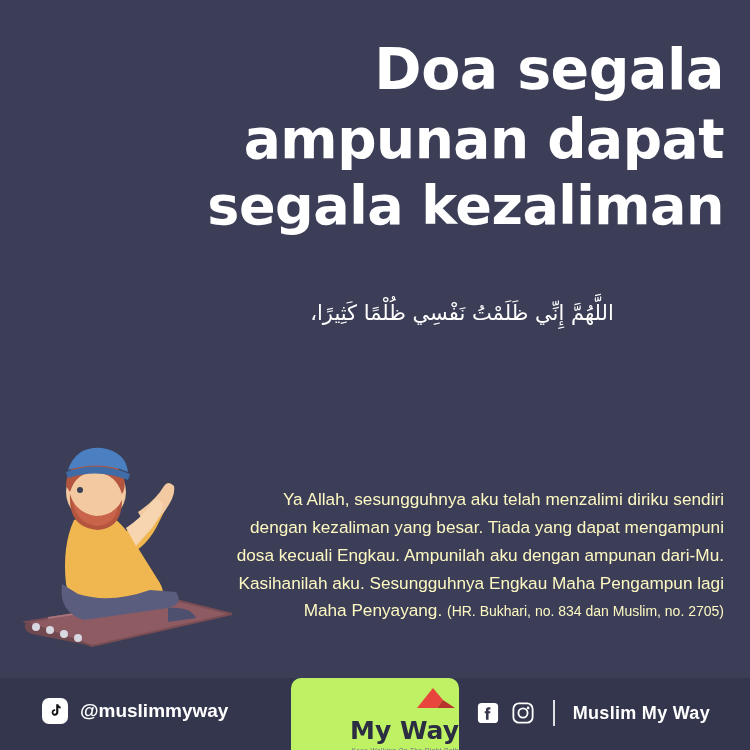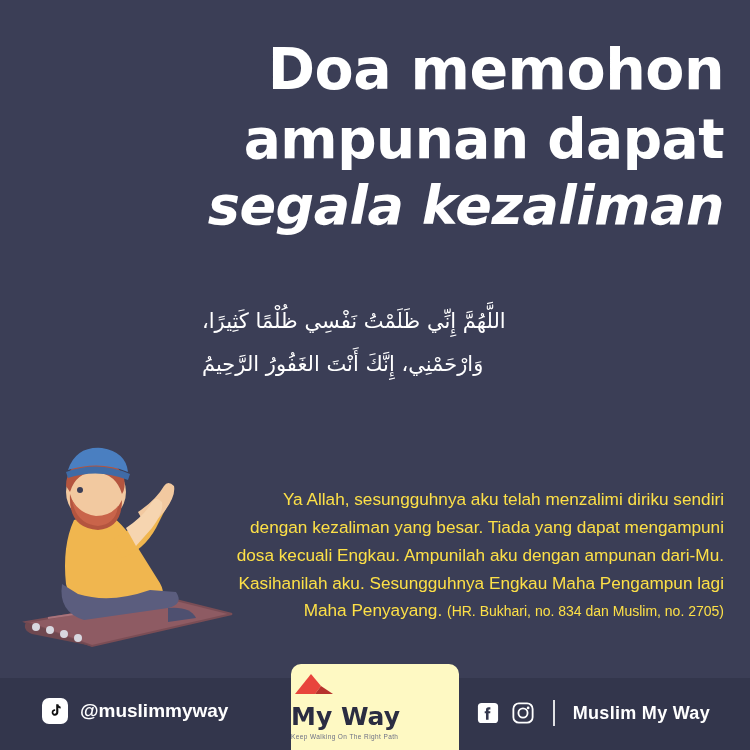--- a/index.html
+++ b/index.html
@@ -33,47 +33,47 @@
   .title-line {
     font-family: "DejaVu Sans", sans-serif;
     font-weight: bold;
     font-size: 55px;
     line-height: 1.24;
     letter-spacing: -0.5px;
     white-space: nowrap;
   }
   .title-line.l1 { font-size: 57px; }
   .title-line.l2 { font-size: 55px; }
-  .title-line.l3 { font-size: 54px; font-style: italic; }
+  .title-line.l3 { font-size: 54px; }
 
   
   .arabic-block {
     position: absolute;
-    top: 300px;
+    top: 292px;
     right: 28px;
     width: 520px;
-    text-align: left;
+    text-align: center;
     direction: rtl;
     color: #ffffff;
   }
   .arabic-line {
     font-family: "DejaVu Sans", sans-serif;
     font-size: 21px;
     line-height: 2.05;
     white-space: nowrap;
   }
 
   
   .translation-block {
     position: absolute;
     top: 486px;
     right: 26px;
     width: 492px;
     text-align: right;
-    color: #fde047;
+    color: #fef9c3;
     font-size: 17.2px;
     line-height: 1.62;
   }
   .translation-block .source {
     font-size: 14px;
   }
 
   
   .illustration {
     position: absolute;
@@ -141,25 +141,25 @@
     letter-spacing: .3px;
   }
 
   
   .logo-plate {
     position: absolute;
     left: 50%;
     transform: translateX(-50%);
     bottom: 0;
     width: 168px;
-    height: 86px;
-    background: #fef9c3;
+    height: 72px;
+    background: #bef264;
     border-top-left-radius: 10px;
     border-top-right-radius: 10px;
-    text-align: left;
+    text-align: right;
     padding-top: 8px;
     box-sizing: border-box;
   }
   .logo-name {
     font-family: "DejaVu Sans", sans-serif;
     font-weight: bold;
     font-size: 25px;
     color: #2b2d42;
     line-height: 1;
     margin-top: 2px;
@@ -170,28 +170,27 @@
     letter-spacing: .4px;
     margin-top: 4px;
   }
 </style>
 </head>
 <body>
 
 <div id="poster">
 
   <div class="title-block">
-    <div class="title-line l1">Doa memohon</div>
+    <div class="title-line l1">Doa segala</div>
     <div class="title-line l2">ampunan dapat</div>
     <div class="title-line l3">segala kezaliman</div>
   </div>
 
   <div class="arabic-block">
     <div class="arabic-line">اللَّهُمَّ إِنِّي ظَلَمْتُ نَفْسِي ظُلْمًا كَثِيرًا،</div>
-    <div class="arabic-line">وَارْحَمْنِي، إِنَّكَ أَنْتَ الغَفُورُ الرَّحِيمُ</div>
   </div>
 
   <div class="translation-block">
     <span>Ya Allah, sesungguhnya aku telah menzalimi diriku sendiri dengan kezaliman yang besar. Tiada yang dapat mengampuni dosa kecuali Engkau. Ampunilah aku dengan ampunan dari-Mu. Kasihanilah aku. Sesungguhnya Engkau Maha Pengampun lagi Maha Penyayang.</span>
     <span class="source">(HR. Bukhari, no. 834 dan Muslim, no. 2705)</span>
   </div>
 
   <svg class="illustration" viewBox="0 0 230 250">
 
     <path d="M8 214 L150 190 L214 206 L74 238 Z" fill="#8e5b63"></path>

